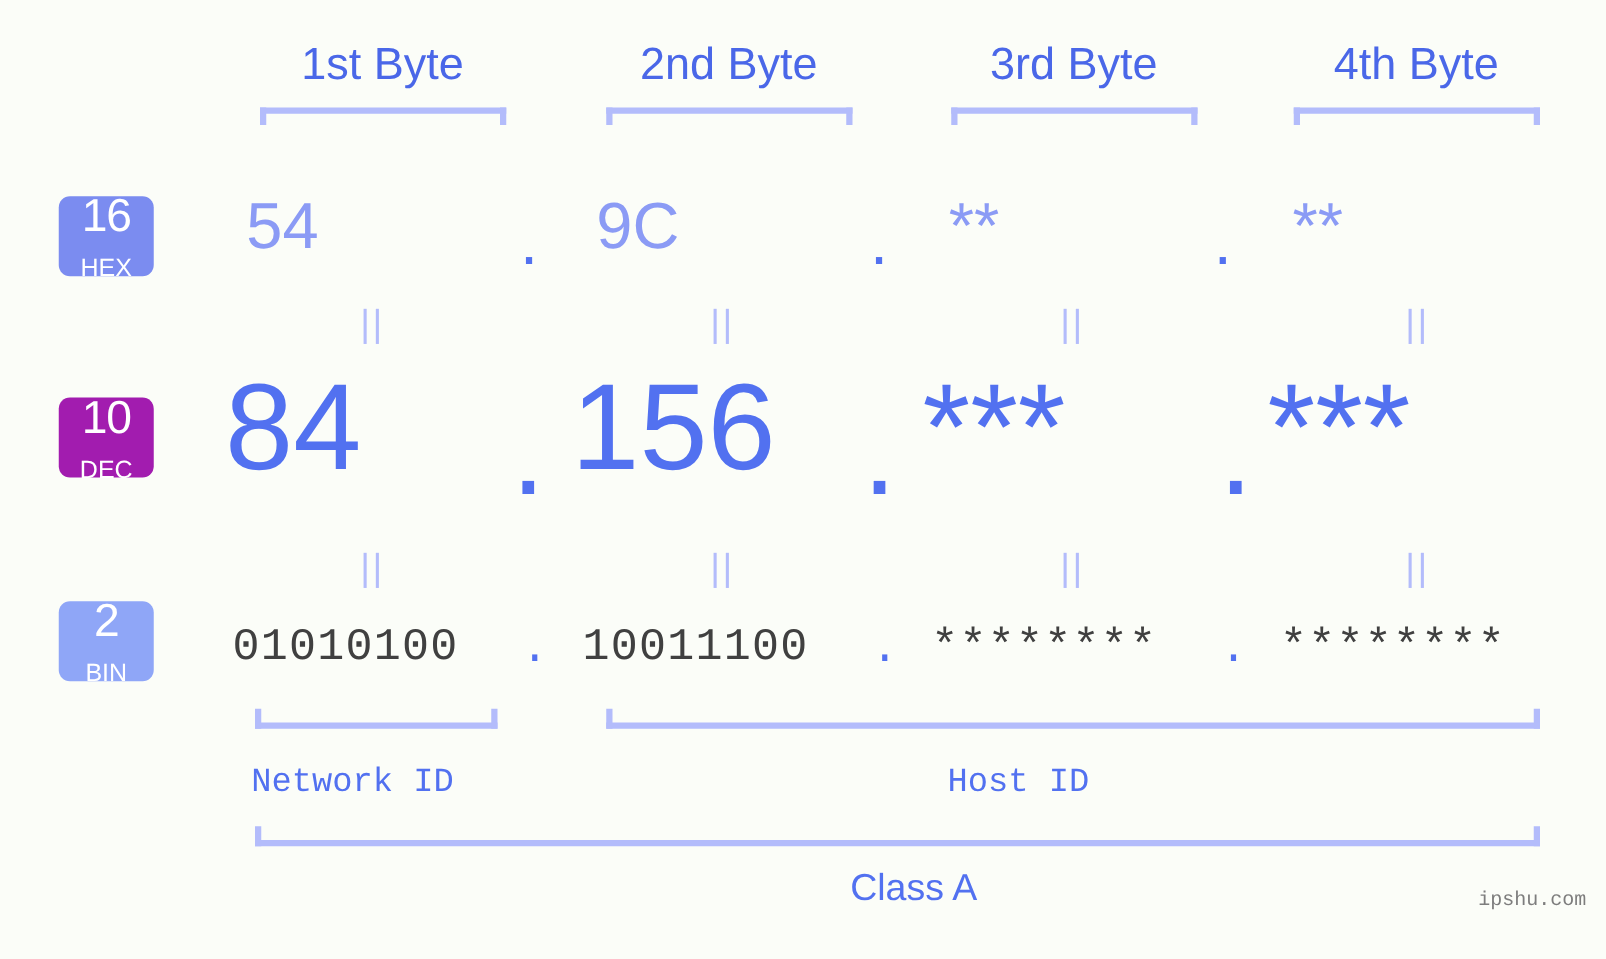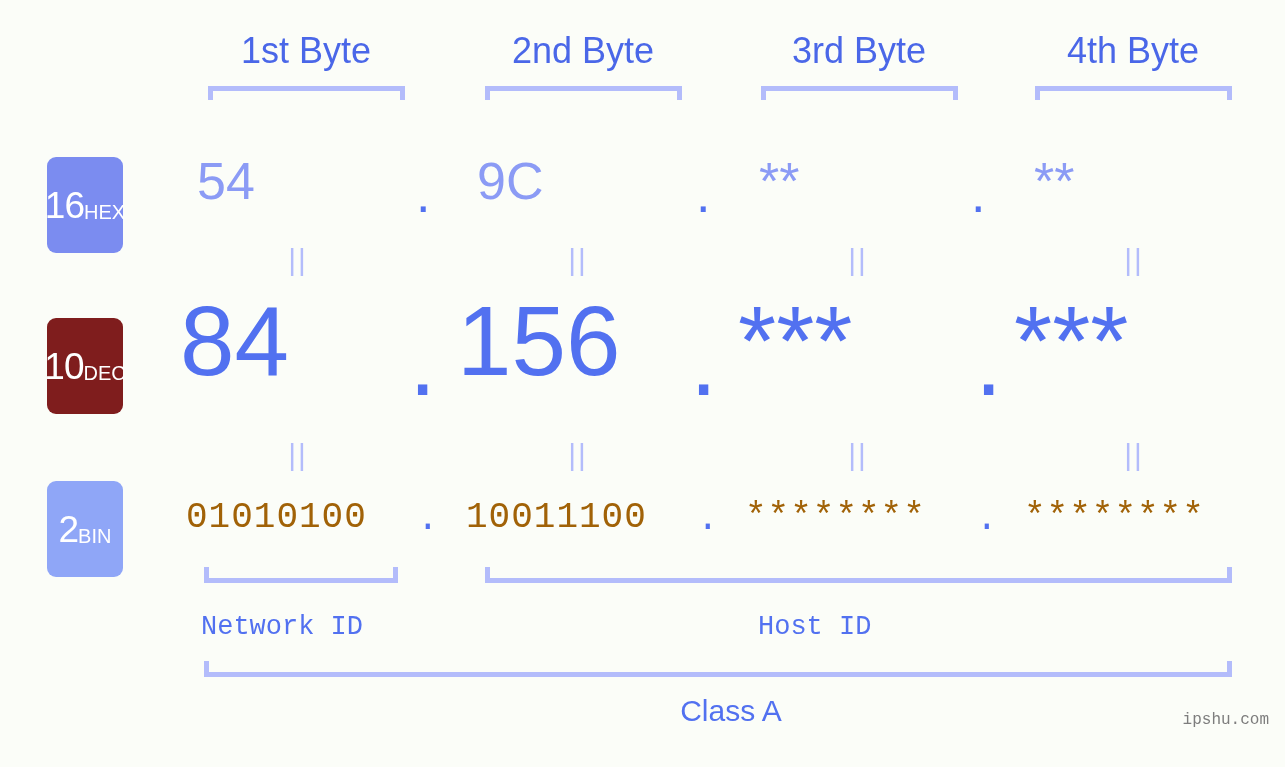--- a/index.html
+++ b/index.html
@@ -46,25 +46,25 @@
     border-right: 5px solid #b3bcfb;
     height: 16px;
     box-sizing: border-box;
   }
 
   
   .base-badge {
     position: absolute;
     left: 47px;
     width: 76px;
-    height: 96px;
+    height: 64px;
     border-radius: 9px;
     color: #ffffff;
     display: flex;
-    flex-direction: row;
+    flex-direction: column;
     align-items: center;
     justify-content: center;
     line-height: 1;
     font-family: "Liberation Sans", sans-serif;
   }
   .base-badge .num {
     font-size: 37px;
     font-weight: 400;
     letter-spacing: -1px;
   }
@@ -108,21 +108,21 @@
     font-family: "Liberation Sans", sans-serif;
     font-size: 98px;
     color: #5271f0;
     top: 292px;
     width: 46px;
   }
 
   .bin-val {
     font-family: "Liberation Mono", monospace;
     font-size: 36px;
-    color: #a16207;
+    color: #404040;
     top: 500px;
     width: 230px;
     letter-spacing: 1px;
   }
   .bin-dot {
     font-family: "Liberation Mono", monospace;
     font-size: 36px;
     color: #5271f0;
     top: 500px;
     width: 34px;
@@ -177,21 +177,21 @@
 
 <div class="bracket-down" style="left:208px;  top:86px; width:197px;"></div>
 <div class="bracket-down" style="left:485px;  top:86px; width:197px;"></div>
 <div class="bracket-down" style="left:761px;  top:86px; width:197px;"></div>
 <div class="bracket-down" style="left:1035px; top:86px; width:197px;"></div>
 
 <div class="base-badge" style="top:157px; background:#7b8cf0;">
   <span class="num">16</span>
   <span class="name">HEX</span>
 </div>
-<div class="base-badge" style="top:318px; background:#7f1d1d;">
+<div class="base-badge" style="top:318px; background:#a21caf;">
   <span class="num">10</span>
   <span class="name">DEC</span>
 </div>
 <div class="base-badge" style="top:481px; background:#8fa6f7;">
   <span class="num">2</span>
   <span class="name">BIN</span>
 </div>
 
 <div class="cell hex-val" style="left:197px;">54</div>
 <div class="cell hex-dot" style="left:416px; top:168px;">.</div>

